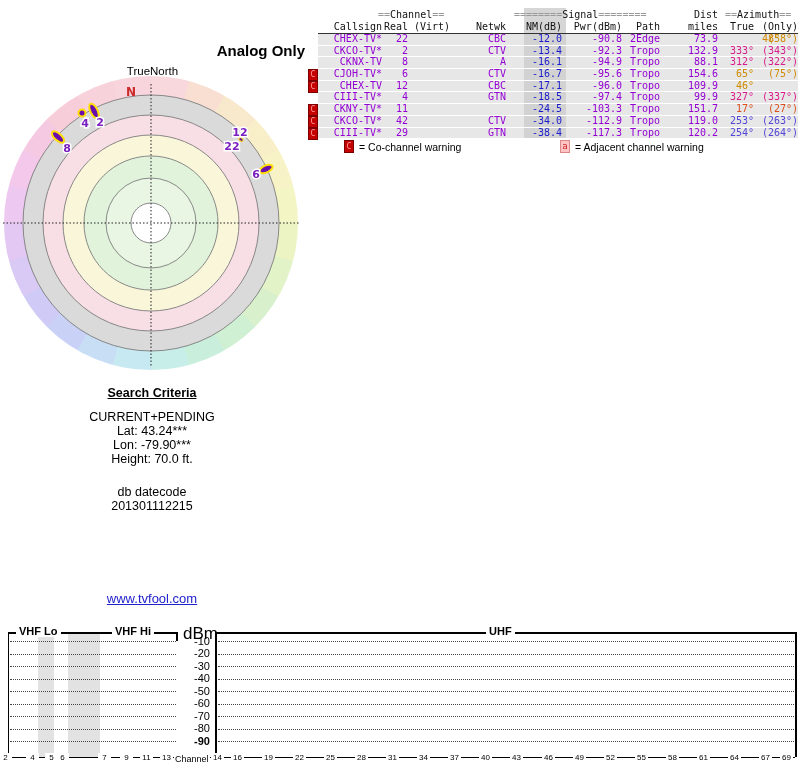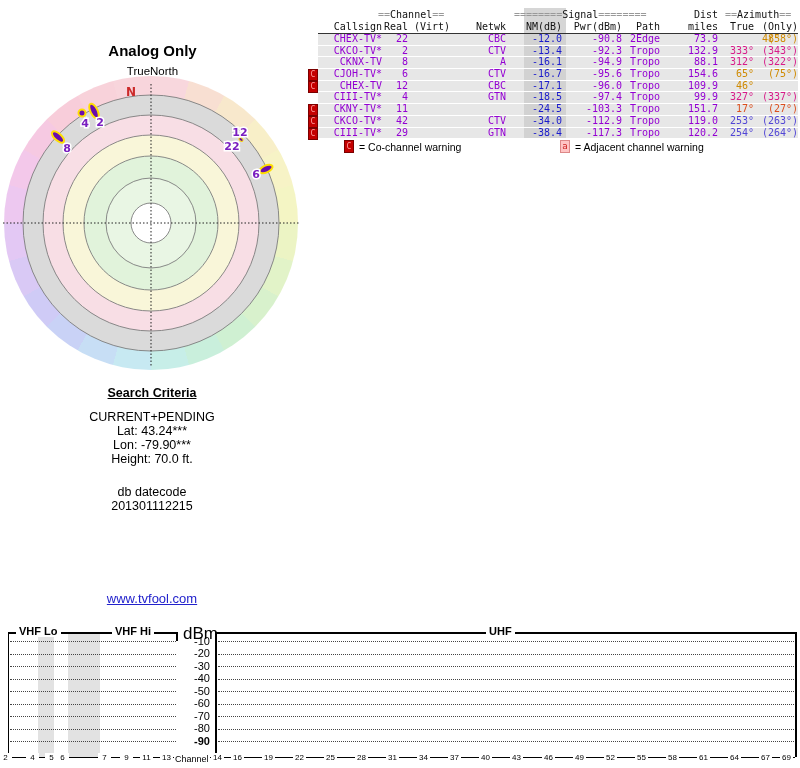--- a/index.html
+++ b/index.html
@@ -1,20 +1,20 @@
 <!DOCTYPE html>
 <html><head>
 <meta charset="utf-8">
 <style>
   html,body{margin:0;padding:0;background:#fff;}
   #screen{position:relative;width:800px;height:768px;background:#fff;overflow:hidden;
           font-family:"Liberation Sans",sans-serif;color:#000;}
 
   
-  #radar-title{position:absolute;left:0;top:42px;width:305px;text-align:center;
+  #radar-title{position:absolute;left:0;top:42px;width:305px;text-align:right;
                font-size:15px;font-weight:bold;}
   #truenorth{position:absolute;left:0;top:65px;width:305px;text-align:center;font-size:11.5px;}
   #radar-bg{position:absolute;left:4px;top:76px;width:294px;height:294px;border-radius:50%;
     background:conic-gradient(from 0deg,
       #f8d7dd 0deg 15deg,#f8dfd2 15deg 30deg,#f8e8cc 30deg 45deg,#f8efc8 45deg 60deg,
       #f7f3c6 60deg 75deg,#f4f5c4 75deg 90deg,#ecf4c4 90deg 105deg,#e2f3c8 105deg 120deg,
       #d8f1cc 120deg 135deg,#cff0d2 135deg 150deg,#c9efdc 150deg 165deg,#c7eee8 165deg 180deg,
       #c7e9f2 180deg 195deg,#c7def5 195deg 210deg,#c9d2f6 210deg 225deg,#cfcbf6 225deg 240deg,
       #d9c9f5 240deg 255deg,#e3c8f4 255deg 270deg,#edc8f0 270deg 285deg,#f3c8ea 285deg 300deg,
       #f6c9e2 300deg 315deg,#f8cdda 315deg 330deg,#f8d2da 330deg 345deg,#f8d5dc 345deg 360deg);}

